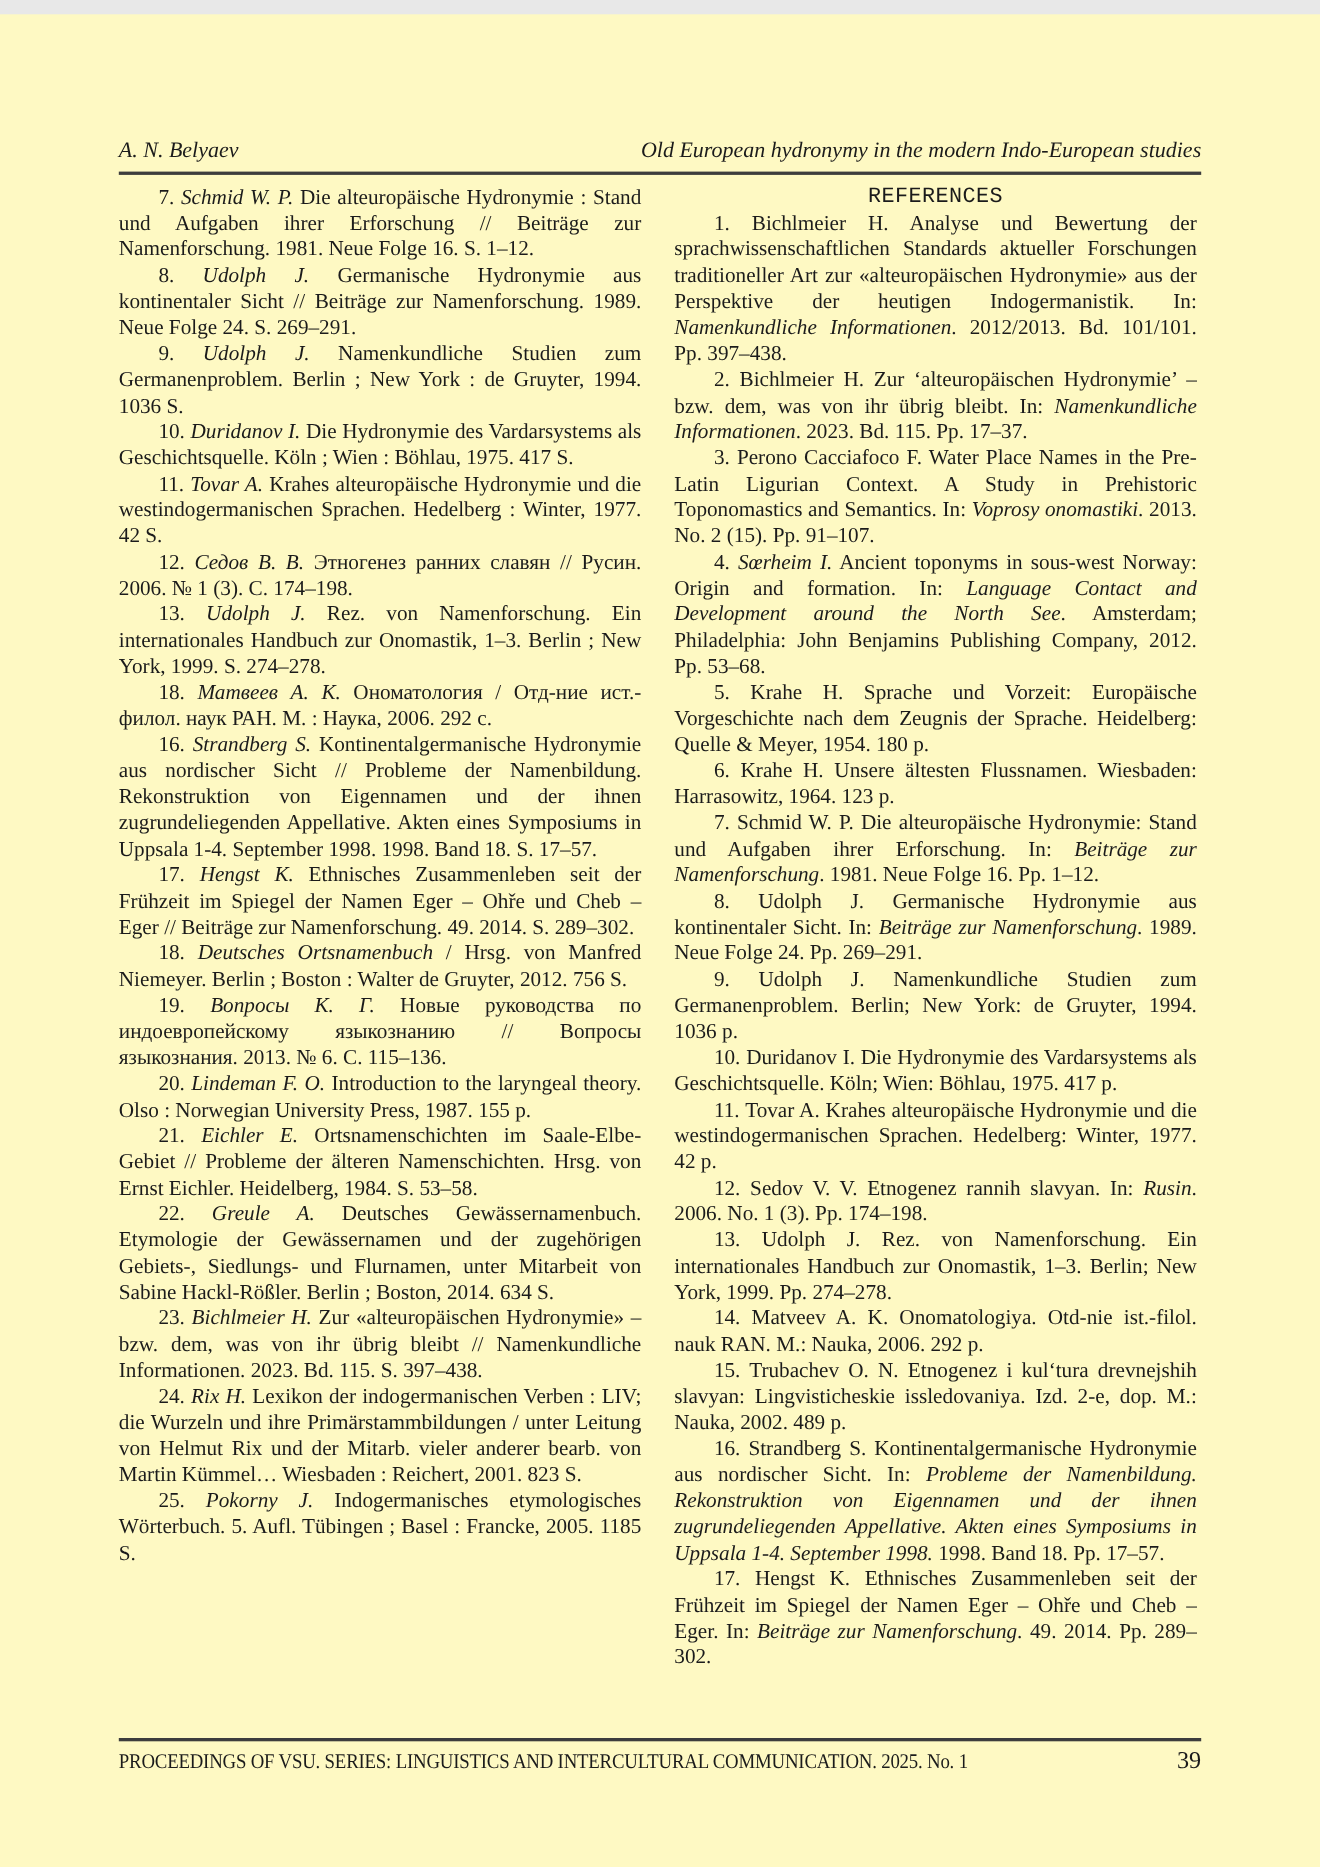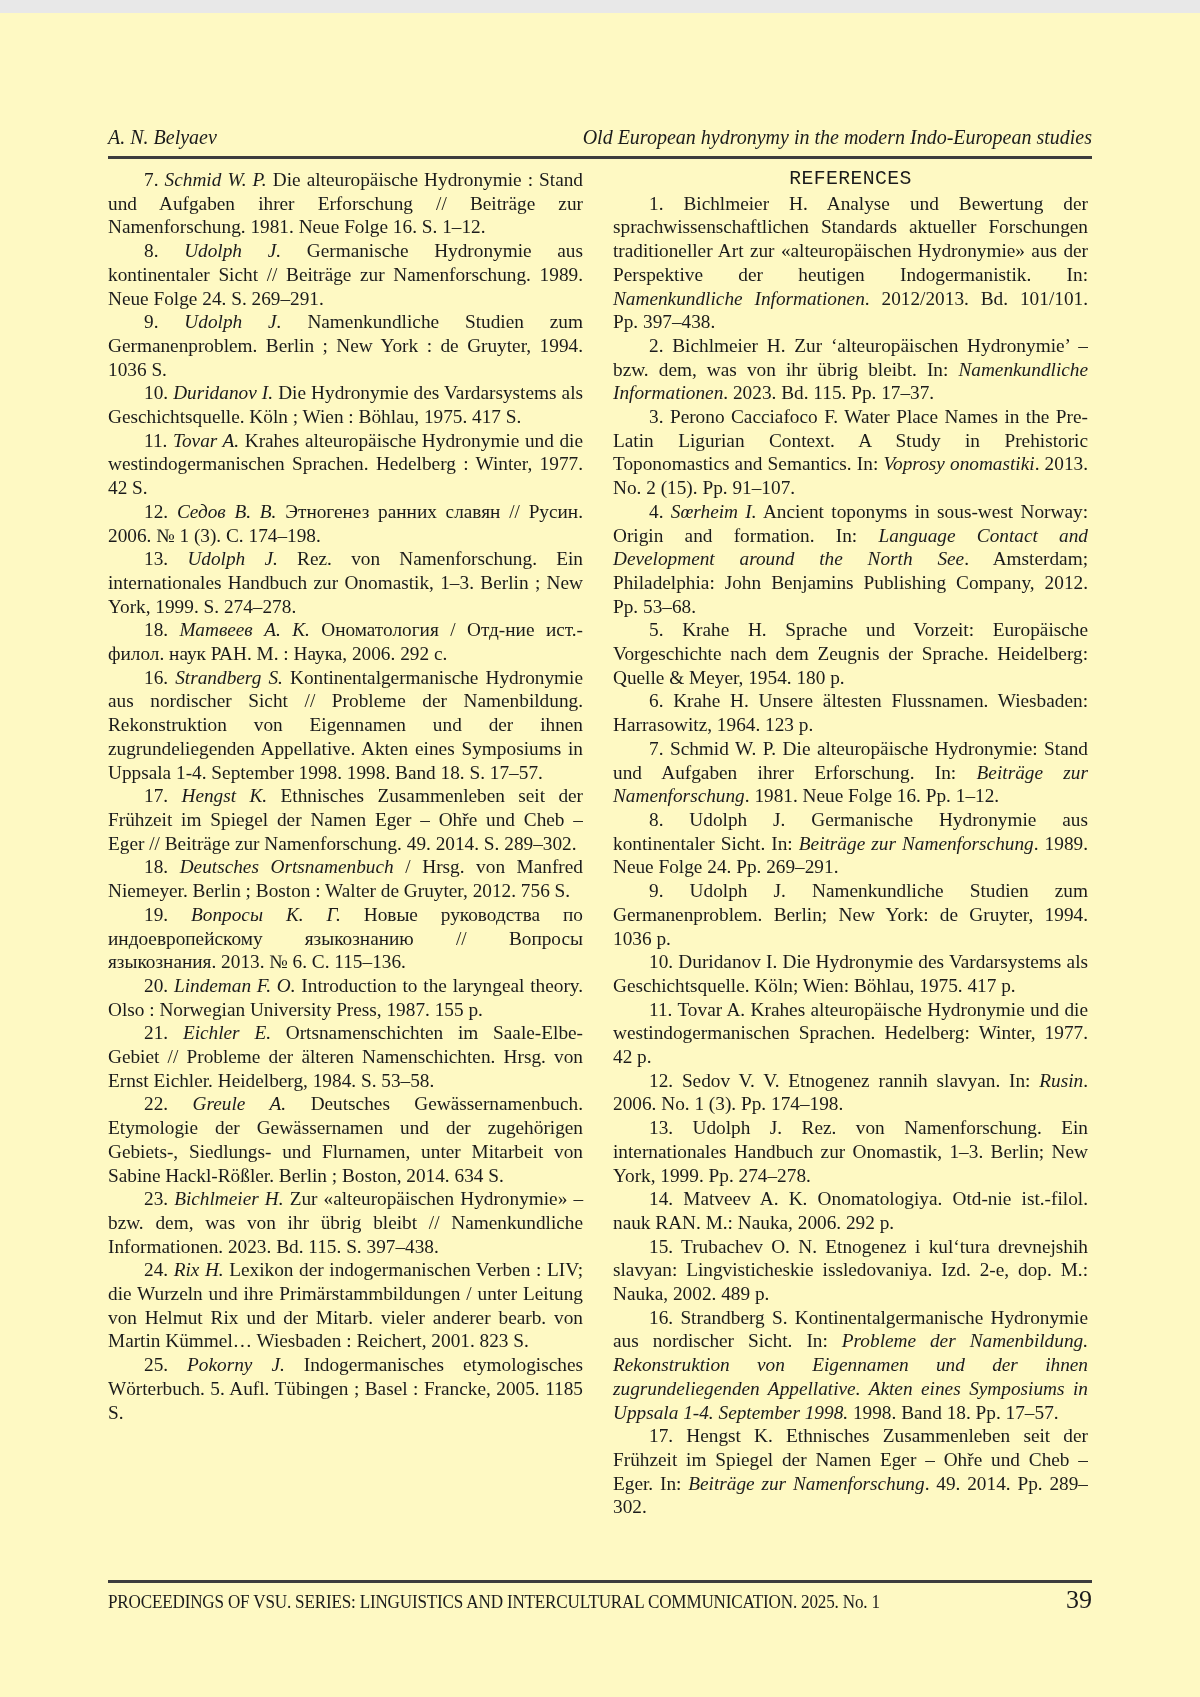--- a/index.html
+++ b/index.html
@@ -66,21 +66,21 @@
     font-size: 19px;
     line-height: 23px;
   }
   .journal {
     display: inline-block;
     transform: scaleX(0.90);
     transform-origin: left center;
     white-space: nowrap;
     letter-spacing: -0.2px;
   }
-  .pageno { font-size: 26px; }
+  .pageno { font-size: 22px; }
 </style>
 </head>
 <body>
 
 <div class="page">
 
   <header class="running">
     <span class="hdr-author">A. N. Belyaev</span>
     <span class="hdr-title">Old European hydronymy in the modern Indo-European studies</span>
   </header>

